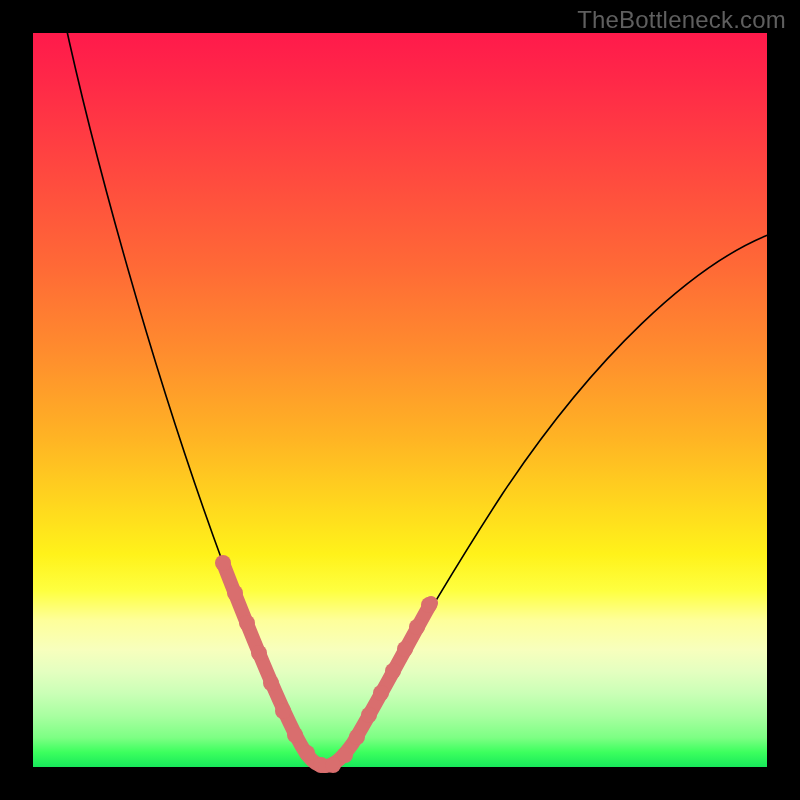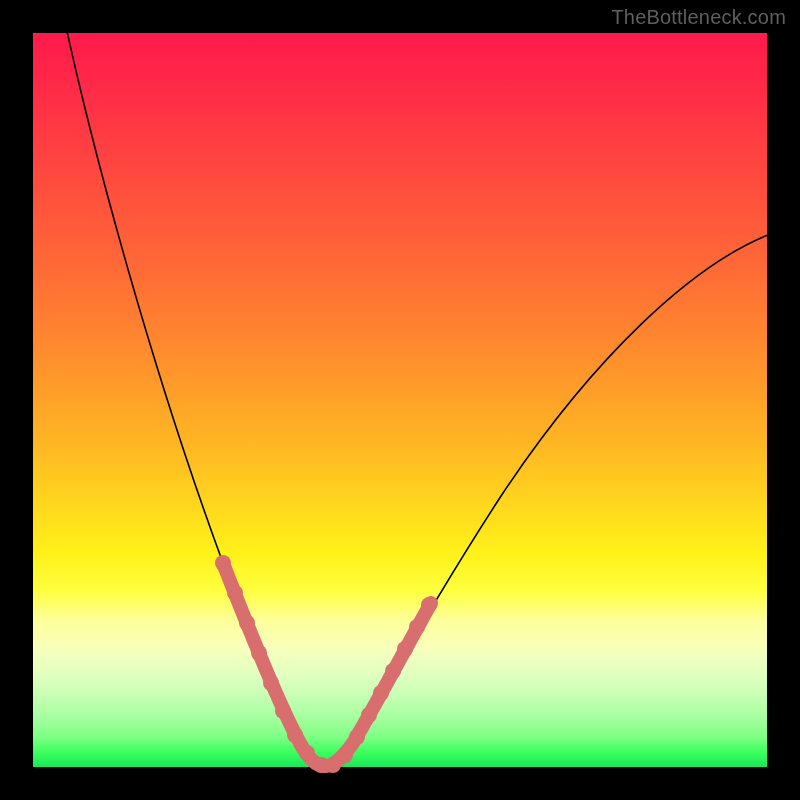--- a/index.html
+++ b/index.html
@@ -15,21 +15,21 @@
     position: relative;
     width: 800px;
     height: 800px;
     background: #000;
   }
   .watermark {
     position: absolute;
     top: 6px;
     right: 14px;
     color: #5f5f5f;
-    font-size: 20px;
+    font-size: 24px;
     font-weight: 500;
     letter-spacing: 0.2px;
     z-index: 10;
   }
   .plot-area {
     position: absolute;
     left: 33px;
     top: 33px;
     width: 734px;
     height: 734px;

